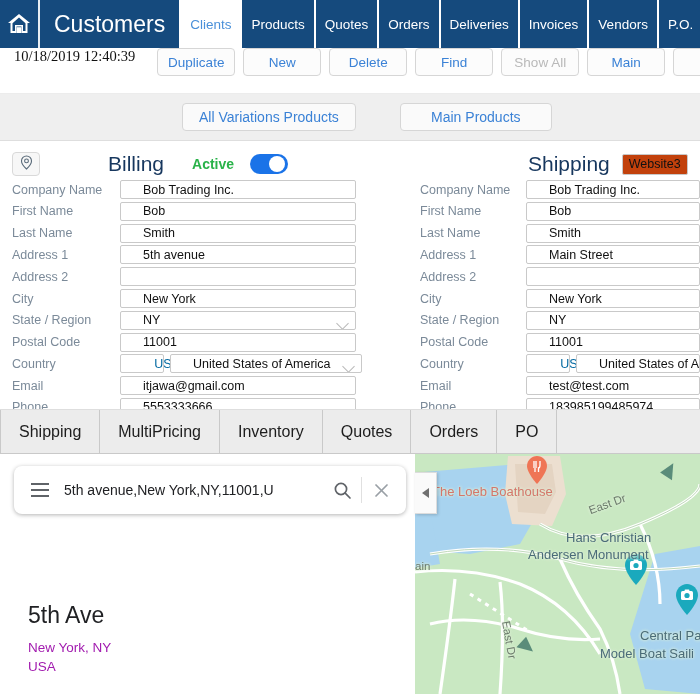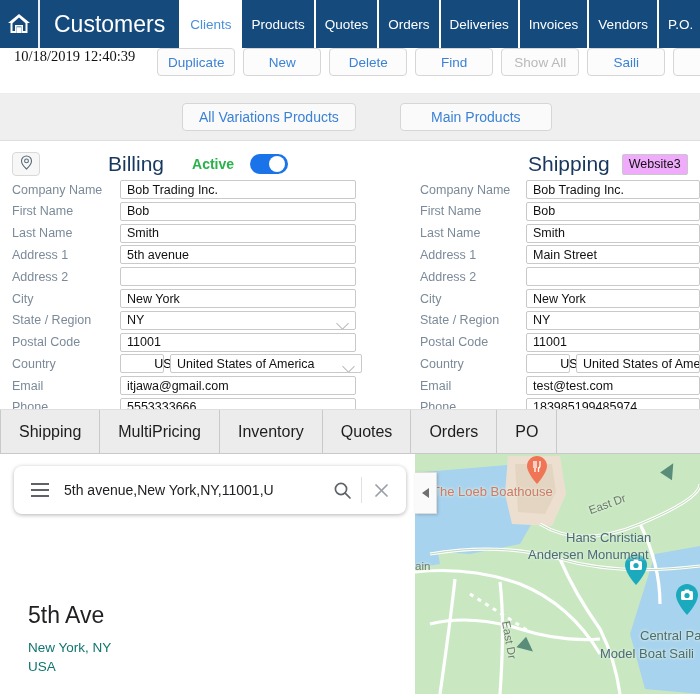--- a/index.html
+++ b/index.html
@@ -101,50 +101,50 @@
   .toggle {
     width: 38px; height: 20px; border-radius: 10px; background: #1a73e8;
     margin-left: 16px; position: relative; cursor: pointer; flex: 0 0 auto;
   }
   .toggle .knob {
     position: absolute; top: 2px; left: 19px;
     width: 16px; height: 16px; border-radius: 50%; background: #ffffff;
   }
   .website-box {
     margin-left: 12px; height: 21px; min-width: 62px; padding: 0 6px;
-    border: 1px solid #c8c8c8; border-radius: 2px; background: #f0abfc;
+    border: 1px solid #c8c8c8; border-radius: 2px; background: #c2410c;
     font-size: 12.5px; color: #111; display: flex; align-items: center;
     white-space: nowrap; cursor: text;
   }
 
   .frow { display: flex; align-items: center; height: 21.2px; margin-bottom: 0.6px; }
   .flabel {
     font-size: 12.5px; color: #7b8a99; white-space: nowrap;
     flex: 0 0 auto; text-align: left;
   }
   .col-billing .flabel { width: 108px; }
   .col-shipping .flabel { width: 106px; }
   .finput {
     height: 19px; border: 1px solid #c9c9c9; border-radius: 2px;
     background: #ffffff; font-size: 12.5px; color: #111;
-    display: flex; align-items: center; padding: 0 6px;
+    display: flex; align-items: center; padding: 0 22px;
     white-space: nowrap; overflow: hidden; cursor: text; position: relative;
   }
   .col-billing .finput { width: 236px; }
   .col-shipping .finput { width: 236px; }
   .finput.select::after {
     content: ""; position: absolute; right: 8px; top: 7px;
     width: 8px; height: 8px;
     border-left: 1.4px solid #b9b9b9; border-bottom: 1.4px solid #b9b9b9;
     transform: rotate(-45deg);
   }
   .country-row { display: flex; align-items: center; }
   .cc-box {
     width: 38px; height: 19px; border: 1px solid #c9c9c9; border-radius: 2px;
-    background: #ffffff; font-size: 12.5px; color: #000000;
+    background: #ffffff; font-size: 12.5px; color: #0369a1;
     display: flex; align-items: center; justify-content: center;
     margin-right: 6px; flex: 0 0 auto; cursor: text; padding-left: 42px;
   }
   .cname { width: 192px !important; }
 
   
   .sec-tabs {
     height: 44px; background: #ececec; display: flex; align-items: stretch;
     border-bottom: 1px solid #c9c9c9; overflow: hidden;
   }
@@ -174,21 +174,21 @@
     flex: 1 1 auto; font-size: 14px; color: #202124;
     white-space: nowrap; overflow: hidden; padding-left: 4px; cursor: text;
   }
   .sicon { width: 38px; display:flex; align-items:center; justify-content:center;
            cursor: pointer; flex: 0 0 auto; }
   .divider-v { width: 1px; height: 26px; background: #e0e0e0; flex: 0 0 auto; }
   .place {
     position: absolute; left: 28px; top: 148px;
   }
   .place-name { font-size: 23px; color: #202124; margin-bottom: 9px; }
-  .place-line { font-size: 13.5px; color: #0f766e; line-height: 19px; }
+  .place-line { font-size: 13.5px; color: #a21caf; line-height: 19px; }
 
   .collapse-btn {
     position: absolute; left: 415px; top: 18px; width: 22px; height: 42px;
     background: #fafafa; border: 1px solid #dcdcdc; border-left: none;
     box-shadow: 1px 1px 3px rgba(0,0,0,0.18);
     display: flex; align-items: center; justify-content: center;
     z-index: 8; cursor: pointer;
   }
   .collapse-btn i {
     display: block; width: 0; height: 0;
@@ -236,21 +236,21 @@
     </div>
   </div>
 
   <div class="toolbar">
     <div class="timestamp">10/18/2019 12:40:39</div>
     <div class="tbtn">Duplicate</div>
     <div class="tbtn">New</div>
     <div class="tbtn">Delete</div>
     <div class="tbtn">Find</div>
     <div class="tbtn disabled">Show All</div>
-    <div class="tbtn">Saili</div>
+    <div class="tbtn">Main</div>
     <div class="tbtn">Pr</div>
   </div>
 
   <div class="variations">
     <div class="vbtn">All Variations Products</div>
     <div class="vbtn">Main Products</div>
   </div>
 
   <div class="addr-panel">
     <div class="cols">

